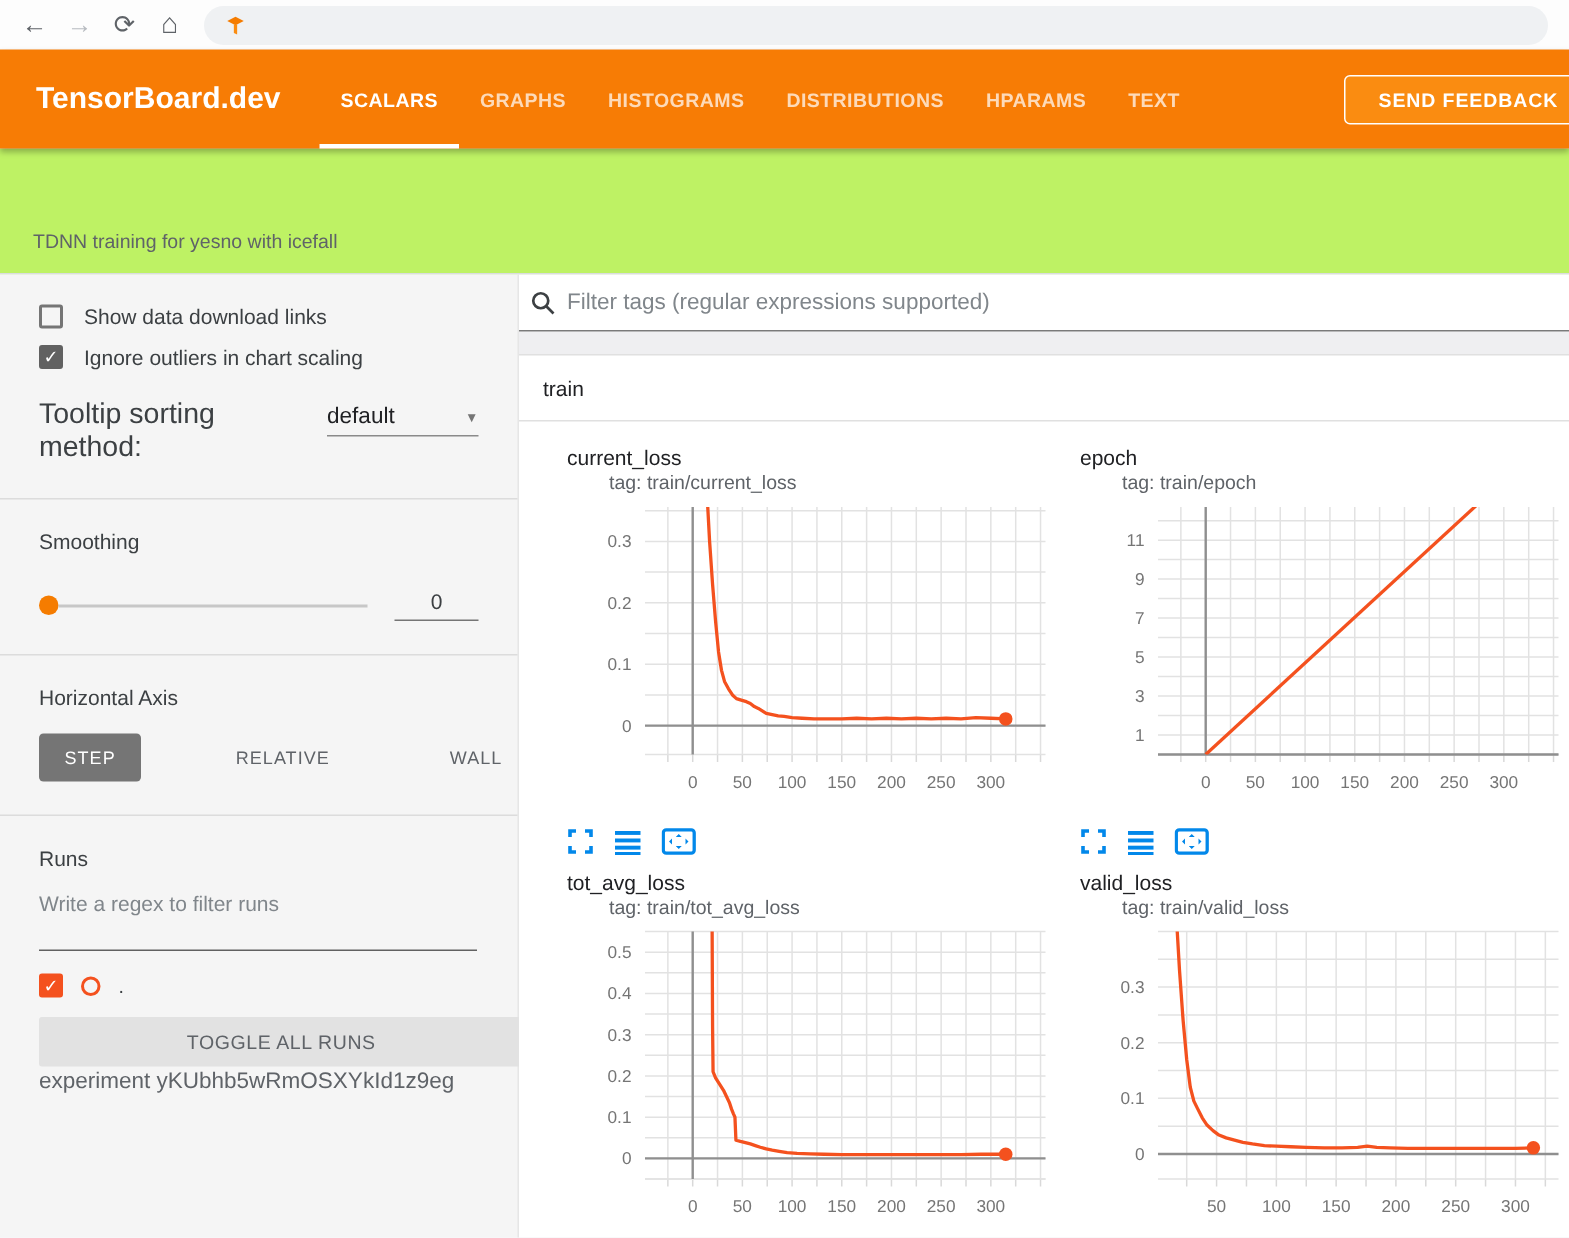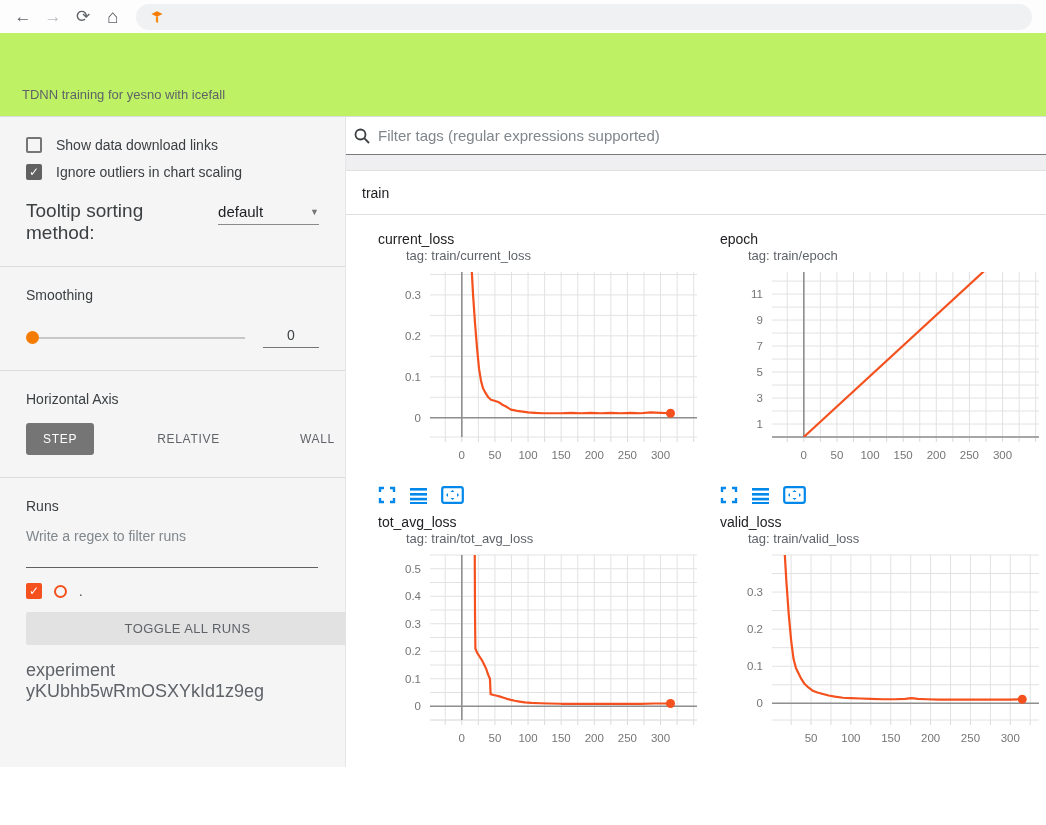--- a/index.html
+++ b/index.html
@@ -67,21 +67,21 @@
               color:#5f6368; cursor:pointer; white-space:nowrap; }
   .axis-btn.selected { background:#757575; color:#fff; }
   .axis-btn + .axis-btn { margin-left:10px; }
   .regex-input { margin-top:14px; width:292px; font-size:14px; color:#80868b;
                  border-bottom:1px solid #616161; padding-bottom:23px; cursor:text; }
   .run-row { margin-top:15px; display:flex; align-items:center; }
   .run-circle { width:13px; height:13px; border:2px solid #f4511e; border-radius:50%; margin-right:12px; flex-shrink:0; }
   .run-name { font-size:13px; color:#3c4043; }
   .toggle-btn { margin-top:13px; width:323px; background:#e2e2e2; border-radius:2px; text-align:center;
                 padding:9px 0; font-size:13px; color:#5f6368; letter-spacing:.4px; cursor:pointer; }
-  .exp-id { margin-top:15px; font-size:18px; color:#5f6368; }
+  .exp-id { margin-top:1px; font-size:15px; color:#5f6368; }
 
   
   .main { flex:1; background:#efeff1; display:flex; flex-direction:column; overflow:hidden; }
   .filter-row { background:#fff; height:38px; display:flex; align-items:center; padding-left:7px;
                 border-bottom:1px solid #7a7a7a; }
   .filter-row svg { margin-right:7px; flex-shrink:0; }
   .filter-ph { font-size:15px; color:#80868b; }
   .gap { height:15px; }
   .card { background:#fff; flex:1; border-top:1px solid #e0e0e0; overflow:hidden; }
   .card-head { padding:14px 16px 13px 16px; font-size:14px; color:#202124;
@@ -107,20 +107,32 @@
     <div class="omnibox">
       <span class="fav">
         <svg width="14" height="14" viewBox="0 0 14 14">
           <polygon points="1.5,4 7,1.2 12.5,4 7,6.8" fill="#f57c00"></polygon>
           <polygon points="5.9,6.4 8.1,6.4 8.1,13 5.9,12" fill="#fa8c11"></polygon>
         </svg>
       </span>
     </div>
   </div>
 
+  <div class="tb-header">
+    <div class="tb-logo">TensorBoard.dev</div>
+    <div class="tb-nav">
+      <div class="tb-tab active">SCALARS</div>
+      <div class="tb-tab">GRAPHS</div>
+      <div class="tb-tab">HISTOGRAMS</div>
+      <div class="tb-tab">DISTRIBUTIONS</div>
+      <div class="tb-tab">HPARAMS</div>
+      <div class="tb-tab">TEXT</div>
+    </div>
+    <div class="feedback-btn">SEND FEEDBACK</div>
+  </div>
 
   <div class="title-row">
     <span class="exp-title">TDNN training for yesno with icefall</span>
   </div>
 
   <div class="content">
 
     <div class="sidebar">
       <div class="side-sec">
         <div class="cbx-row">

